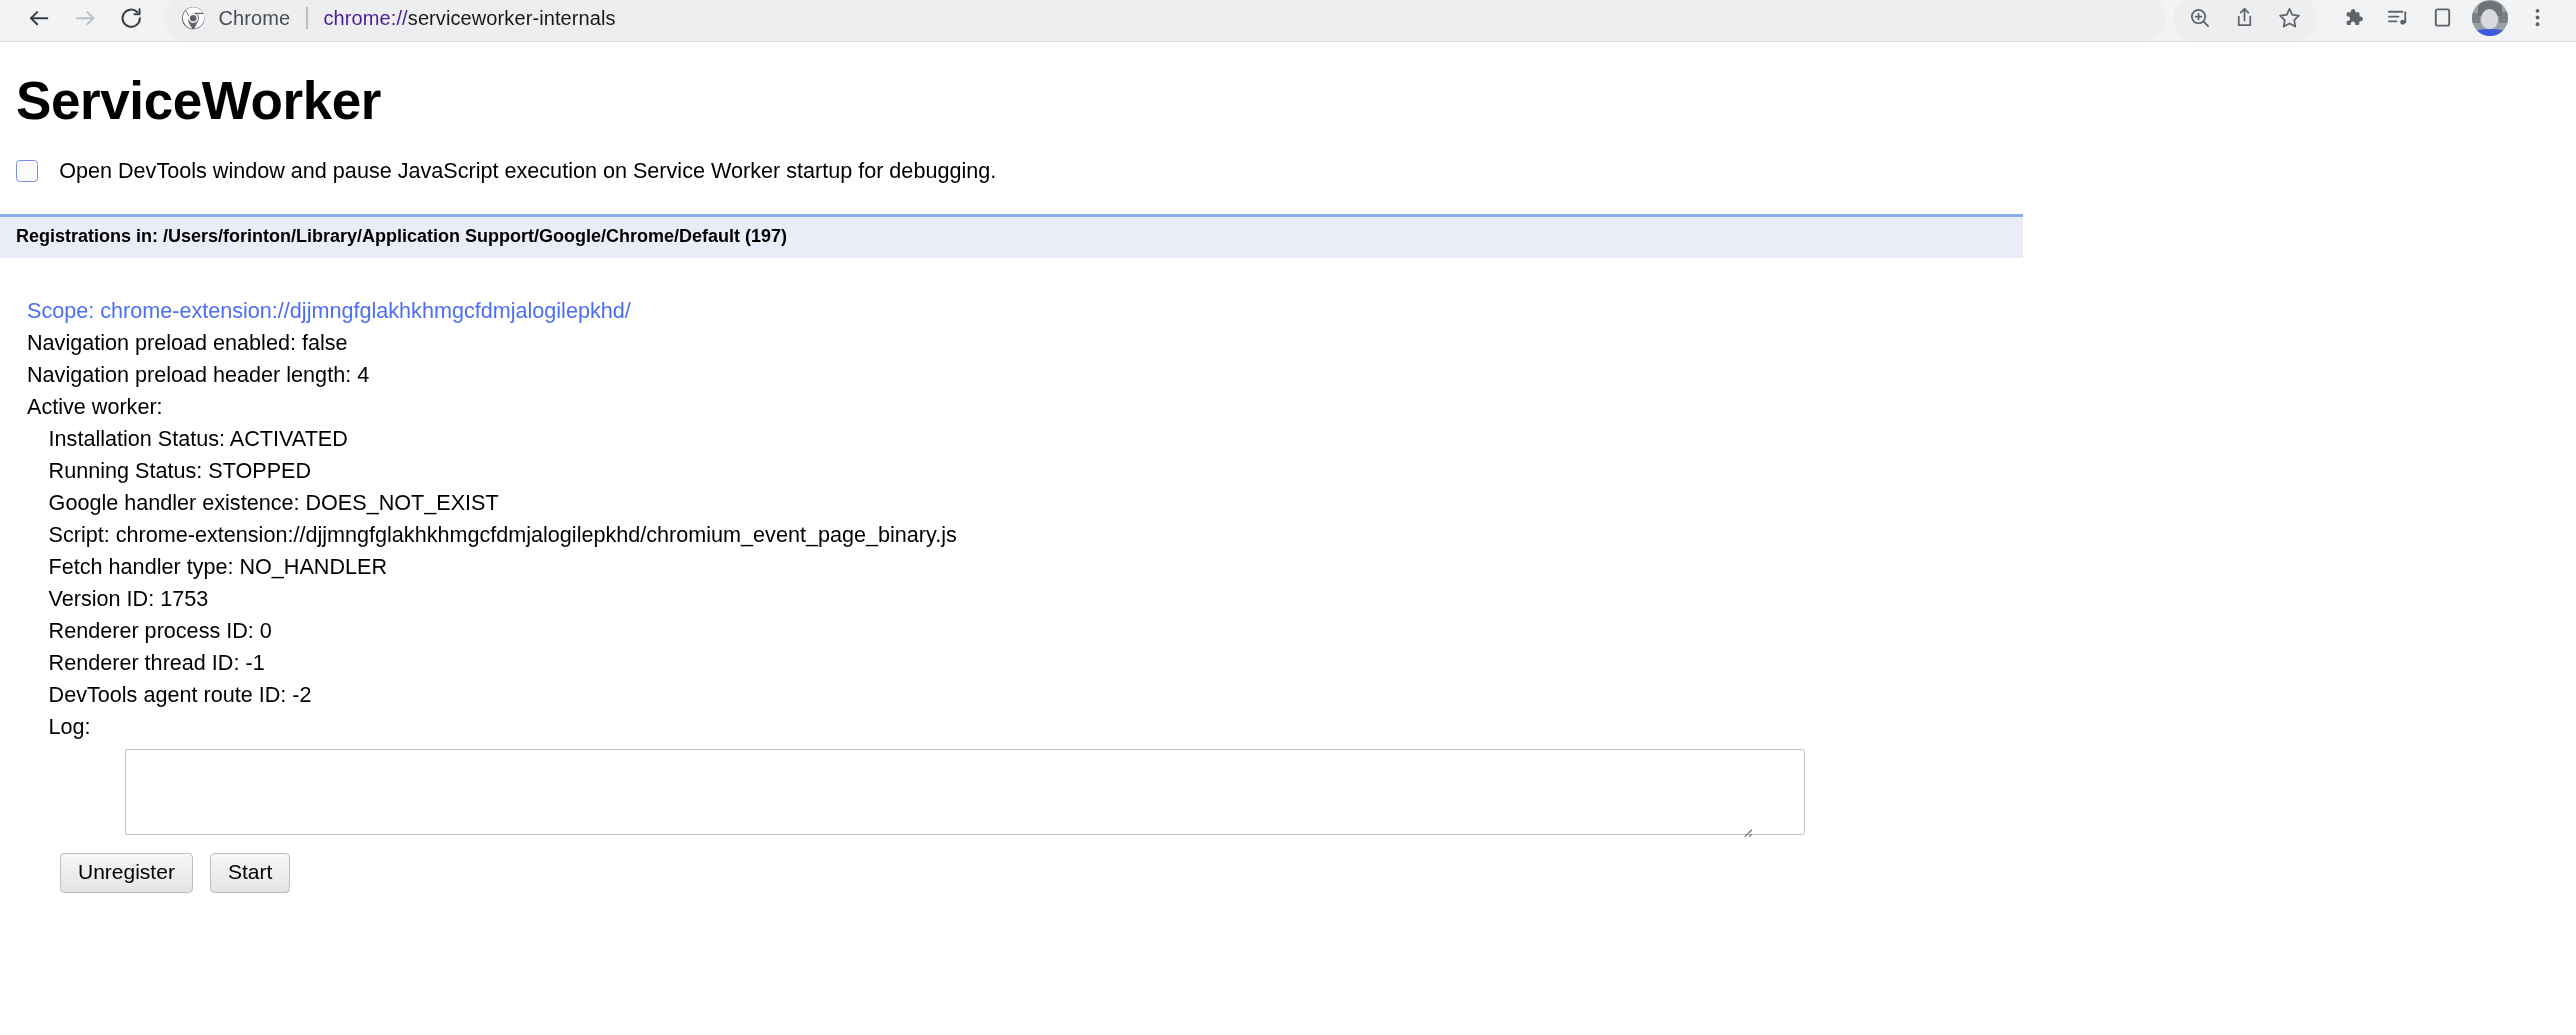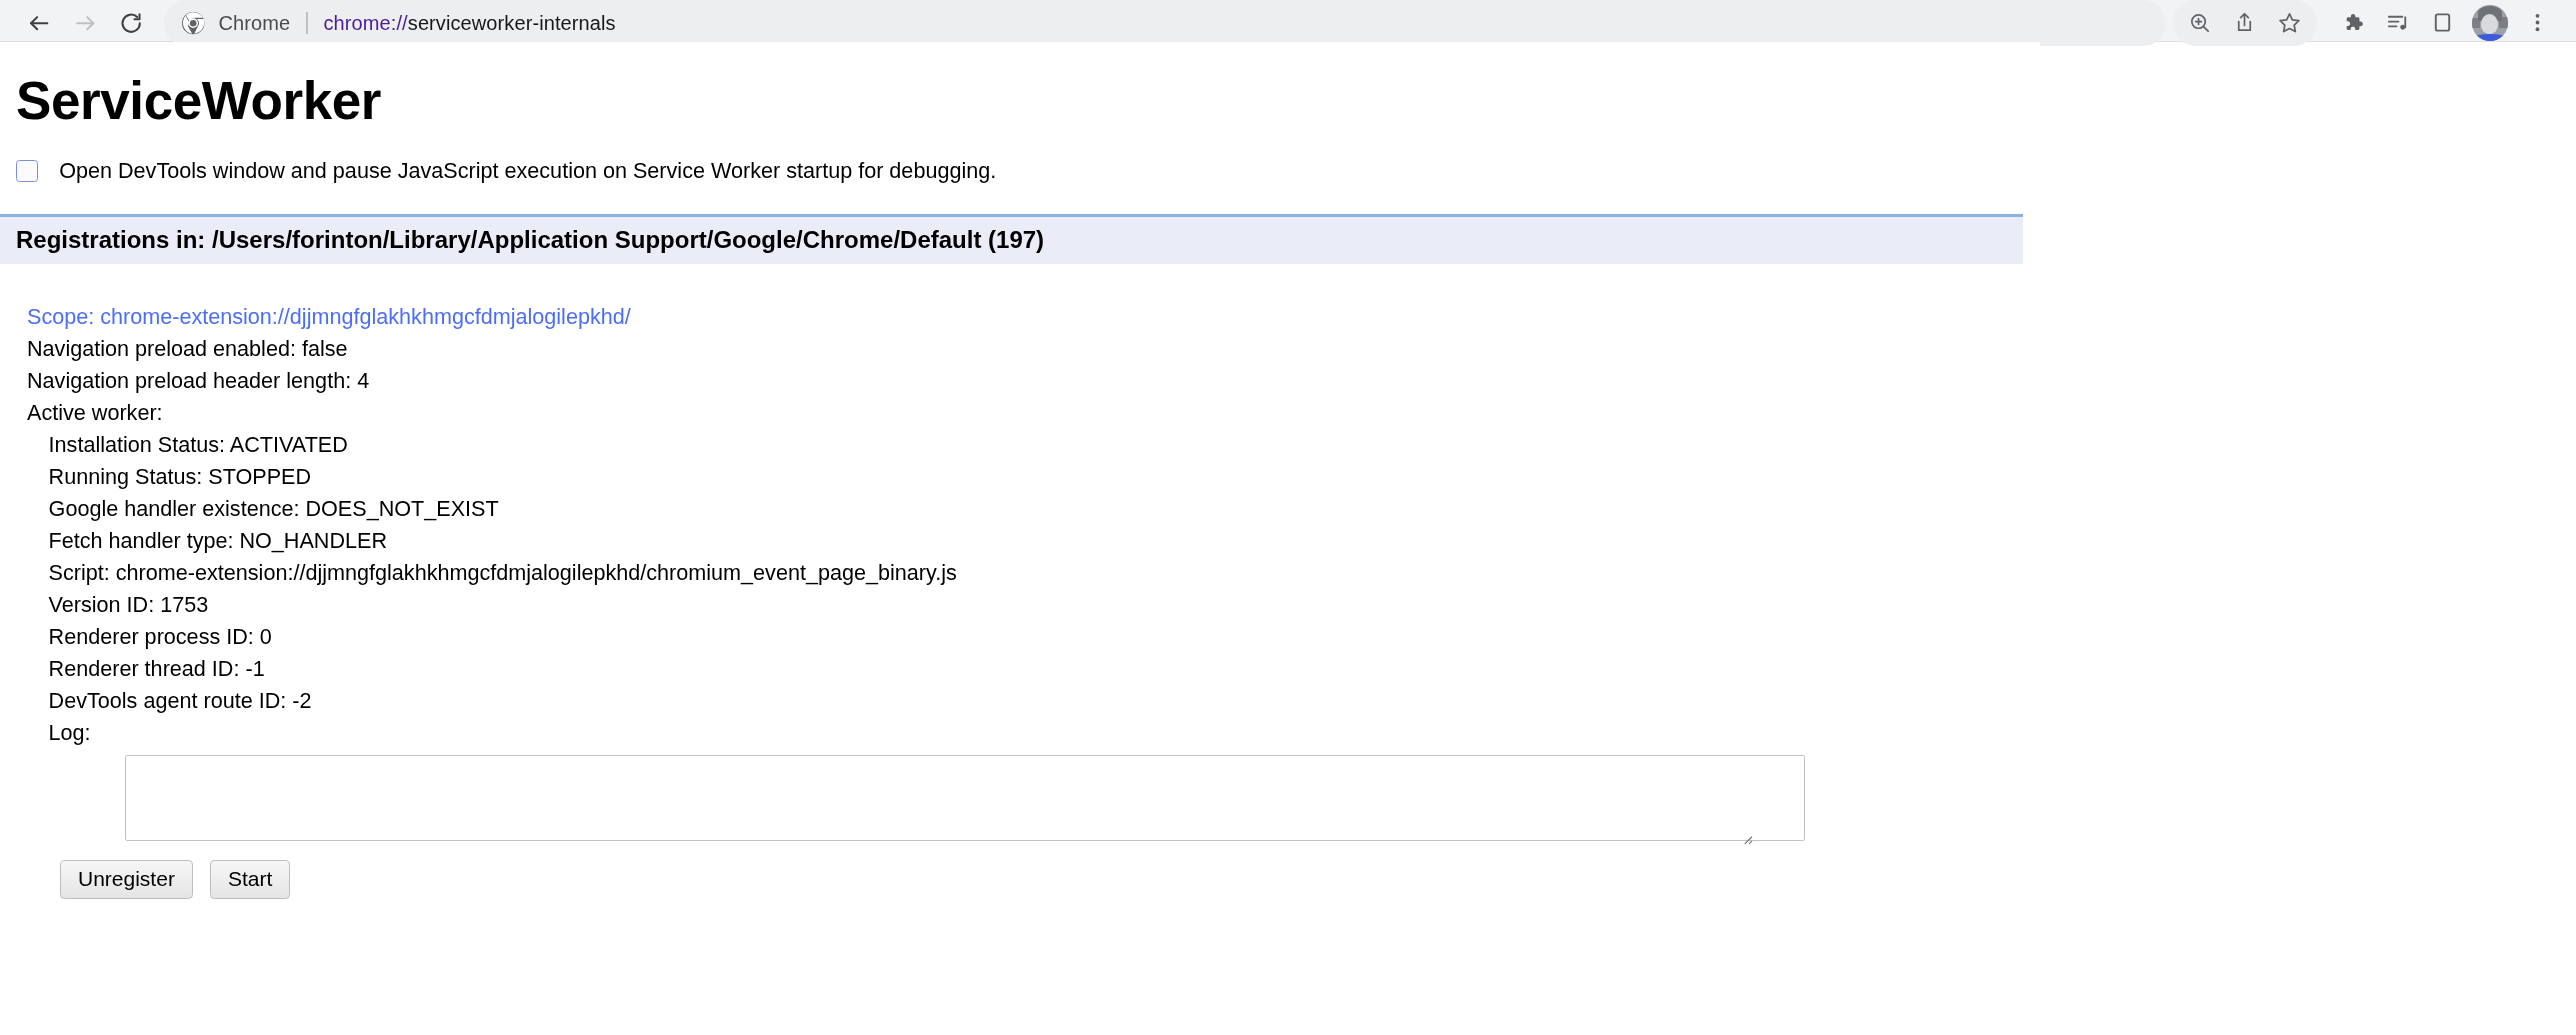--- a/index.html
+++ b/index.html
@@ -14,21 +14,21 @@
     overflow: hidden;
   }
 
   
   .browser-toolbar {
     position: relative;
     height: 42px;
     width: 2576px;
     background: #f1f3f4;
     display: flex;
-    align-items: flex-start;
+    align-items: flex-end;
     padding: 0 16px 0 16px;
     border-bottom: 0.7px solid #dadce0;
   }
   .nav-btn {
     width: 46px;
     height: 46px;
     display: flex;
     align-items: center;
     justify-content: center;
     border-radius: 50%;
@@ -176,21 +176,21 @@
     line-height: 1;
   }
 
   .reg-header {
     margin-top: 32px;
     margin-left: 0;
     margin-right: 17px;
     background: #eaecf7;
     border-top: 3.6px solid #8bb0e8;
     padding: 10px 0 11.5px 16px;
-    font-size: 24px;
+    font-size: 18px;
     font-weight: bold;
     color: #000000;
     line-height: 1.1;
   }
 
   .reg-body {
     padding: 37px 0 0 27px;
     font-size: 21.6px;
     color: #000000;
     line-height: 32px;
@@ -391,22 +391,22 @@
 
     <a href="#" class="scope-link">Scope: chrome-extension://djjmngfglakhkhmgcfdmjalogilepkhd/</a>
 
     <span class="det-line">Navigation preload enabled: false</span>
     <span class="det-line">Navigation preload header length: 4</span>
     <span class="det-line">Active worker:</span>
 
     <span class="det-line indent-1">Installation Status: ACTIVATED</span>
     <span class="det-line indent-1">Running Status: STOPPED</span>
     <span class="det-line indent-1">Google handler existence: DOES_NOT_EXIST</span>
+    <span class="det-line indent-1">Script: chrome-extension://djjmngfglakhkhmgcfdmjalogilepkhd/chromium_event_page_binary.js</span>
     <span class="det-line indent-1">Fetch handler type: NO_HANDLER</span>
-    <span class="det-line indent-1">Script: chrome-extension://djjmngfglakhkhmgcfdmjalogilepkhd/chromium_event_page_binary.js</span>
     <span class="det-line indent-1">Version ID: 1753</span>
     <span class="det-line indent-1">Renderer process ID: 0</span>
     <span class="det-line indent-1">Renderer thread ID: -1</span>
     <span class="det-line indent-1">DevTools agent route ID: -2</span>
     <span class="log-label">Log:</span>
 
     <div class="log-wrap">
       <textarea class="log-area" style=""></textarea>
       <span class="resize-grip">
         <svg width="14.4" height="14.4" viewBox="0 0 20 20" stroke="#707070" stroke-width="1.6" fill="none">

